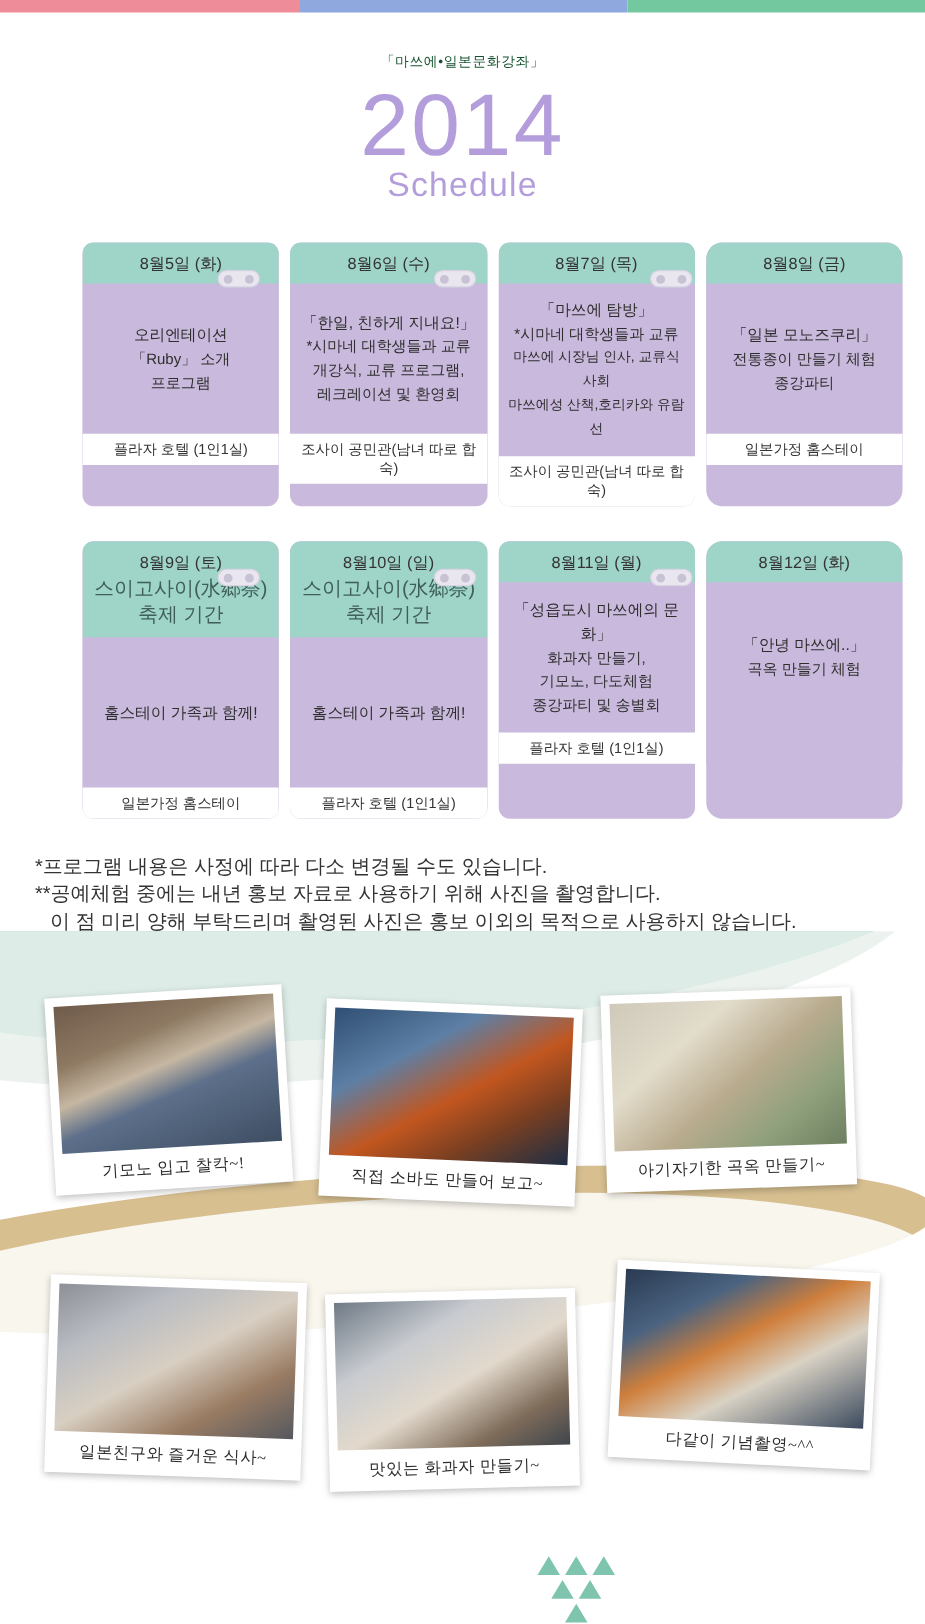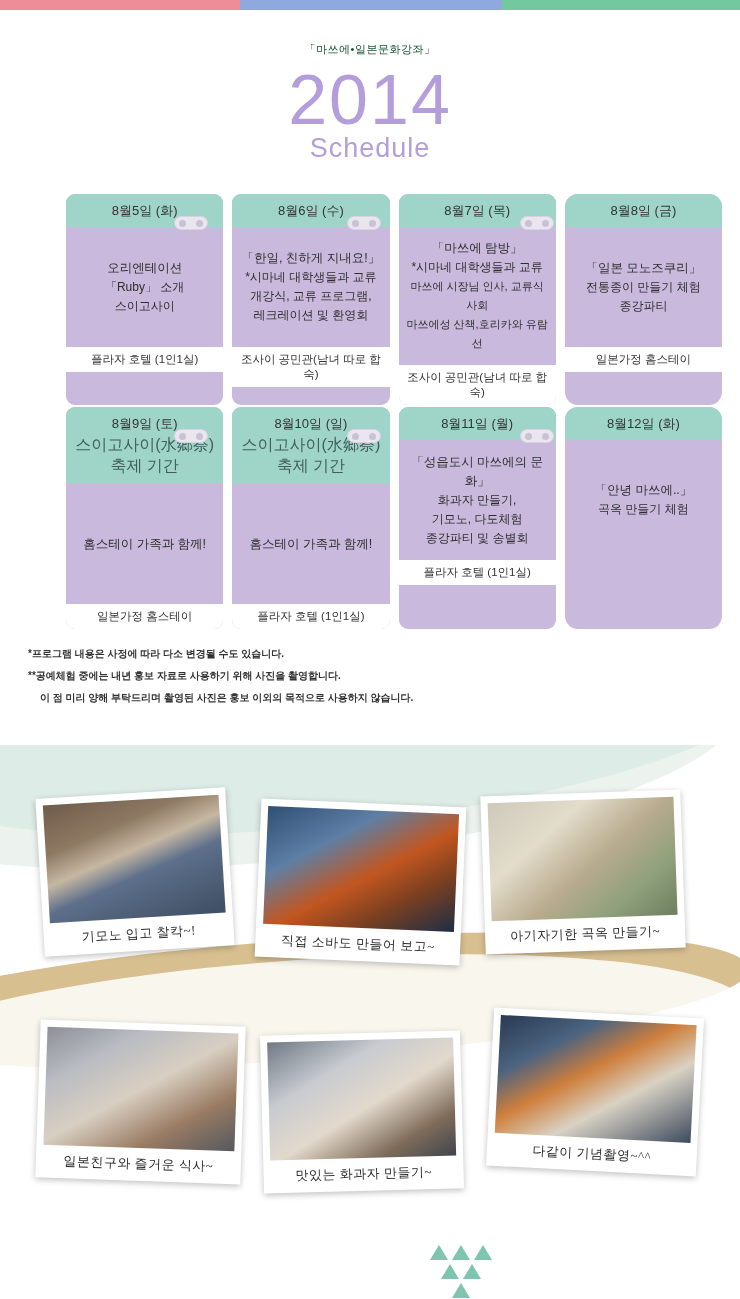--- a/index.html
+++ b/index.html
@@ -38,21 +38,21 @@
   .hdr-sched {
     font-size: 27px;
     color: #b39ddb;
     font-weight: 300;
     letter-spacing: 1px;
     margin-top: -6px;
   }
 
   
   .schedule { position: relative; margin-top: 30px; padding: 0 18px; }
-  .row { display: flex; position: relative; margin-bottom: 2px; padding-left: 48px; }
+  .row { display: flex; position: relative; margin-bottom: 28px; padding-left: 48px; }
   .card {
     width: 164px;
     margin-right: 9px;
     border-radius: 9px;
     overflow: hidden;
     position: relative;
     background: #c9b9dc;
   }
   .card:last-child { margin-right: 0; border-radius: 13px; }
   .card-head {
@@ -108,24 +108,23 @@
     border-radius: 50%;
     background: #c8c2d4;
   }
   .pin.p1 { left: 156px; }
   .pin.p2 { left: 329px; }
   .pin.p3 { left: 502px; }
 
   
   .notes {
     margin: 14px 0 0 28px;
-    font-size: 10px;
+    font-size: 16px;
     color: #333;
     line-height: 22px;
-    font-weight: bold;
   }
   .notes .indent { padding-left: 12px; }
 
   
   .photos {
     position: absolute;
     left: 0; top: 745px;
     width: 740px; height: 554px;
     overflow: hidden;
   }
@@ -211,21 +210,21 @@
     <div class="pin p2"></div>
     <div class="pin p3"></div>
 
     <div class="card tall">
       <div class="card-head">
         <div class="date">8월5일 (화)</div>
       </div>
       <div class="card-body">
         <div class="ttl">오리엔테이션</div>
         <div>「Ruby」 소개</div>
-        <div>스이고사이</div>
+        <div>프로그램</div>
       </div>
       <div class="card-foot">플라자 호텔 (1인1실)</div>
     </div>
 
     <div class="card tall">
       <div class="card-head">
         <div class="date">8월6일 (수)</div>
       </div>
       <div class="card-body">
         <div class="ttl">「한일, 친하게 지내요!」</div>

